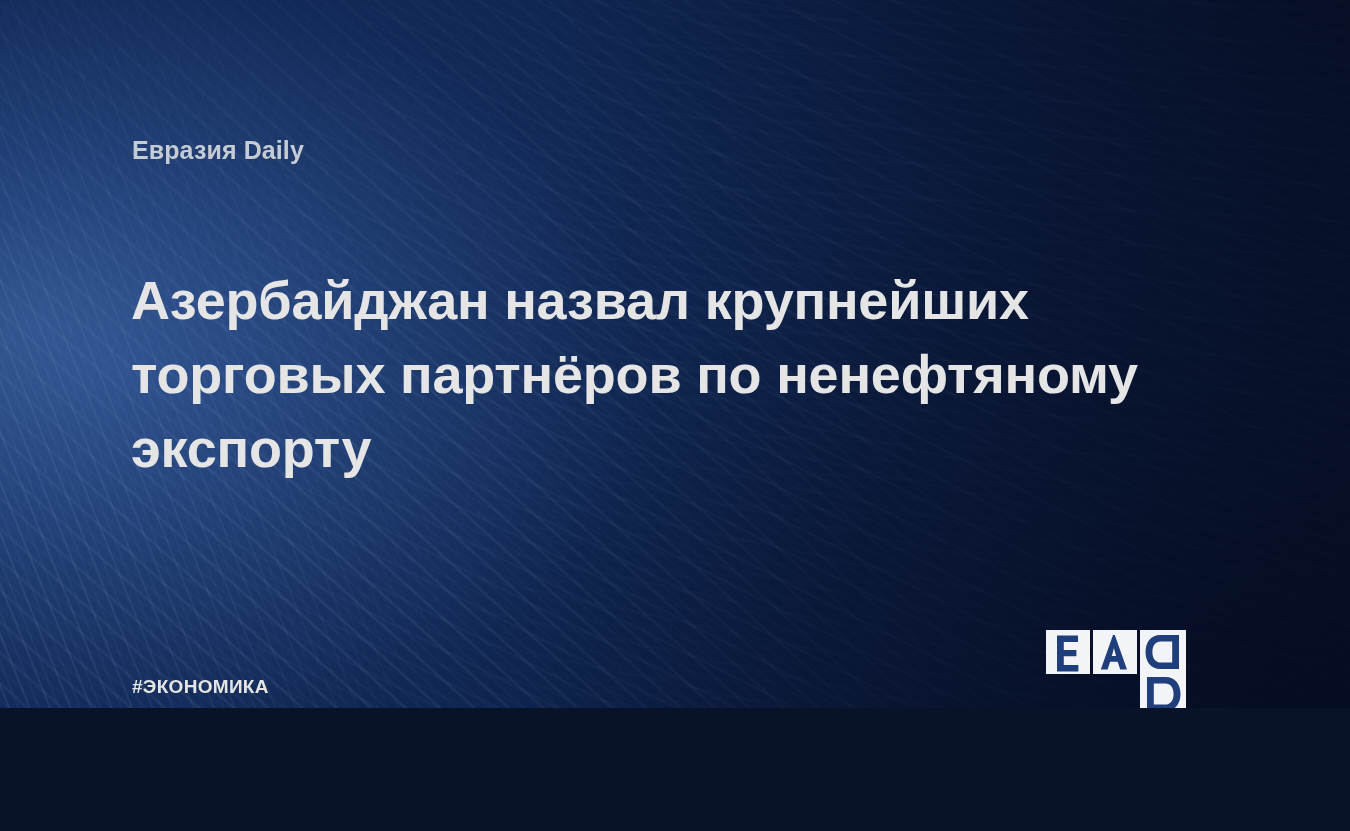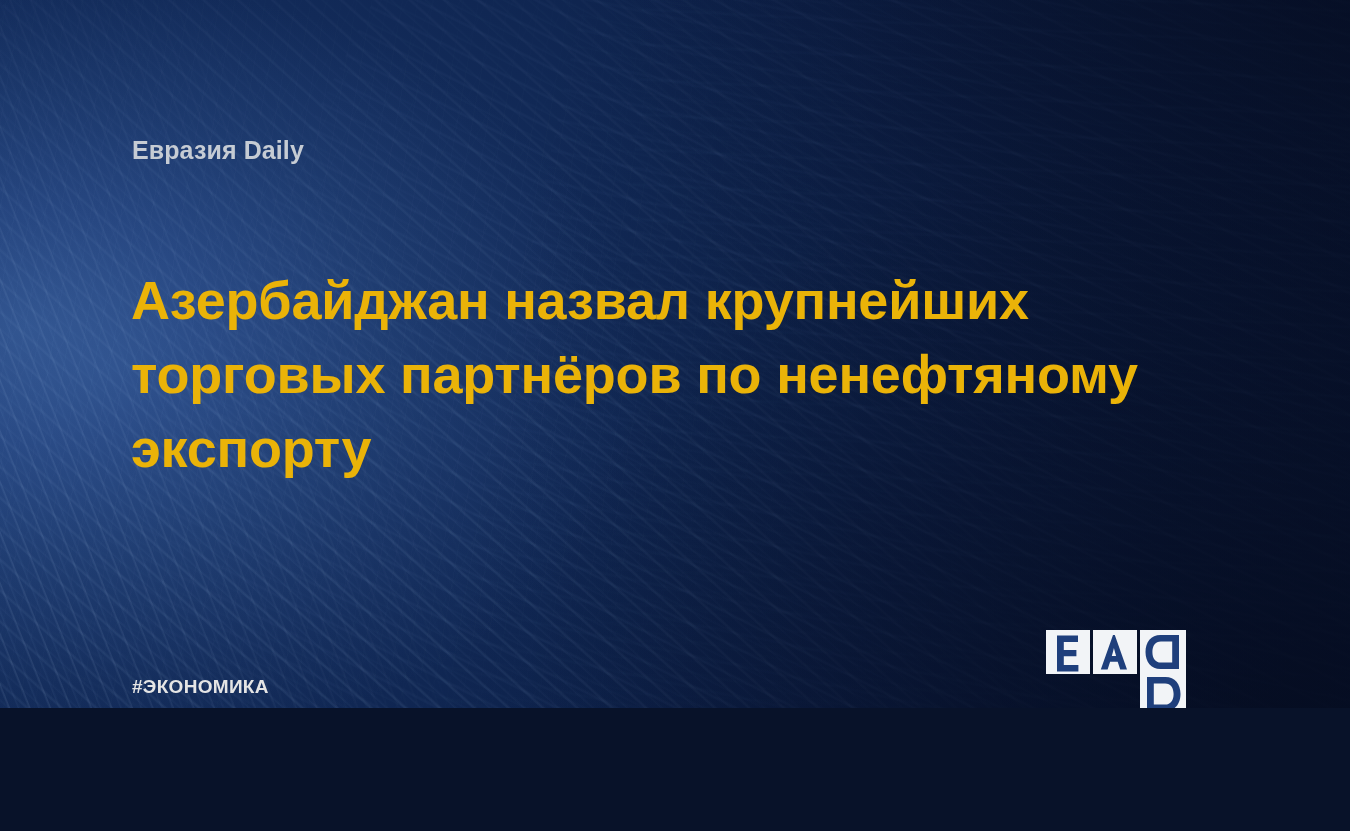--- a/index.html
+++ b/index.html
@@ -170,21 +170,21 @@
   }
 
   .headline {
     position: absolute;
     left: 131px;
     top: 263px;
     width: 1030px;
     font-size: 54px;
     line-height: 74px;
     font-weight: bold;
-    color: #eab308;
+    color: #e5e5e5;
     letter-spacing: -0.2px;
   }
 
   .hashtag {
     position: absolute;
     left: 132px;
     top: 676px;
     font-size: 19px;
     font-weight: bold;
     letter-spacing: .3px;

